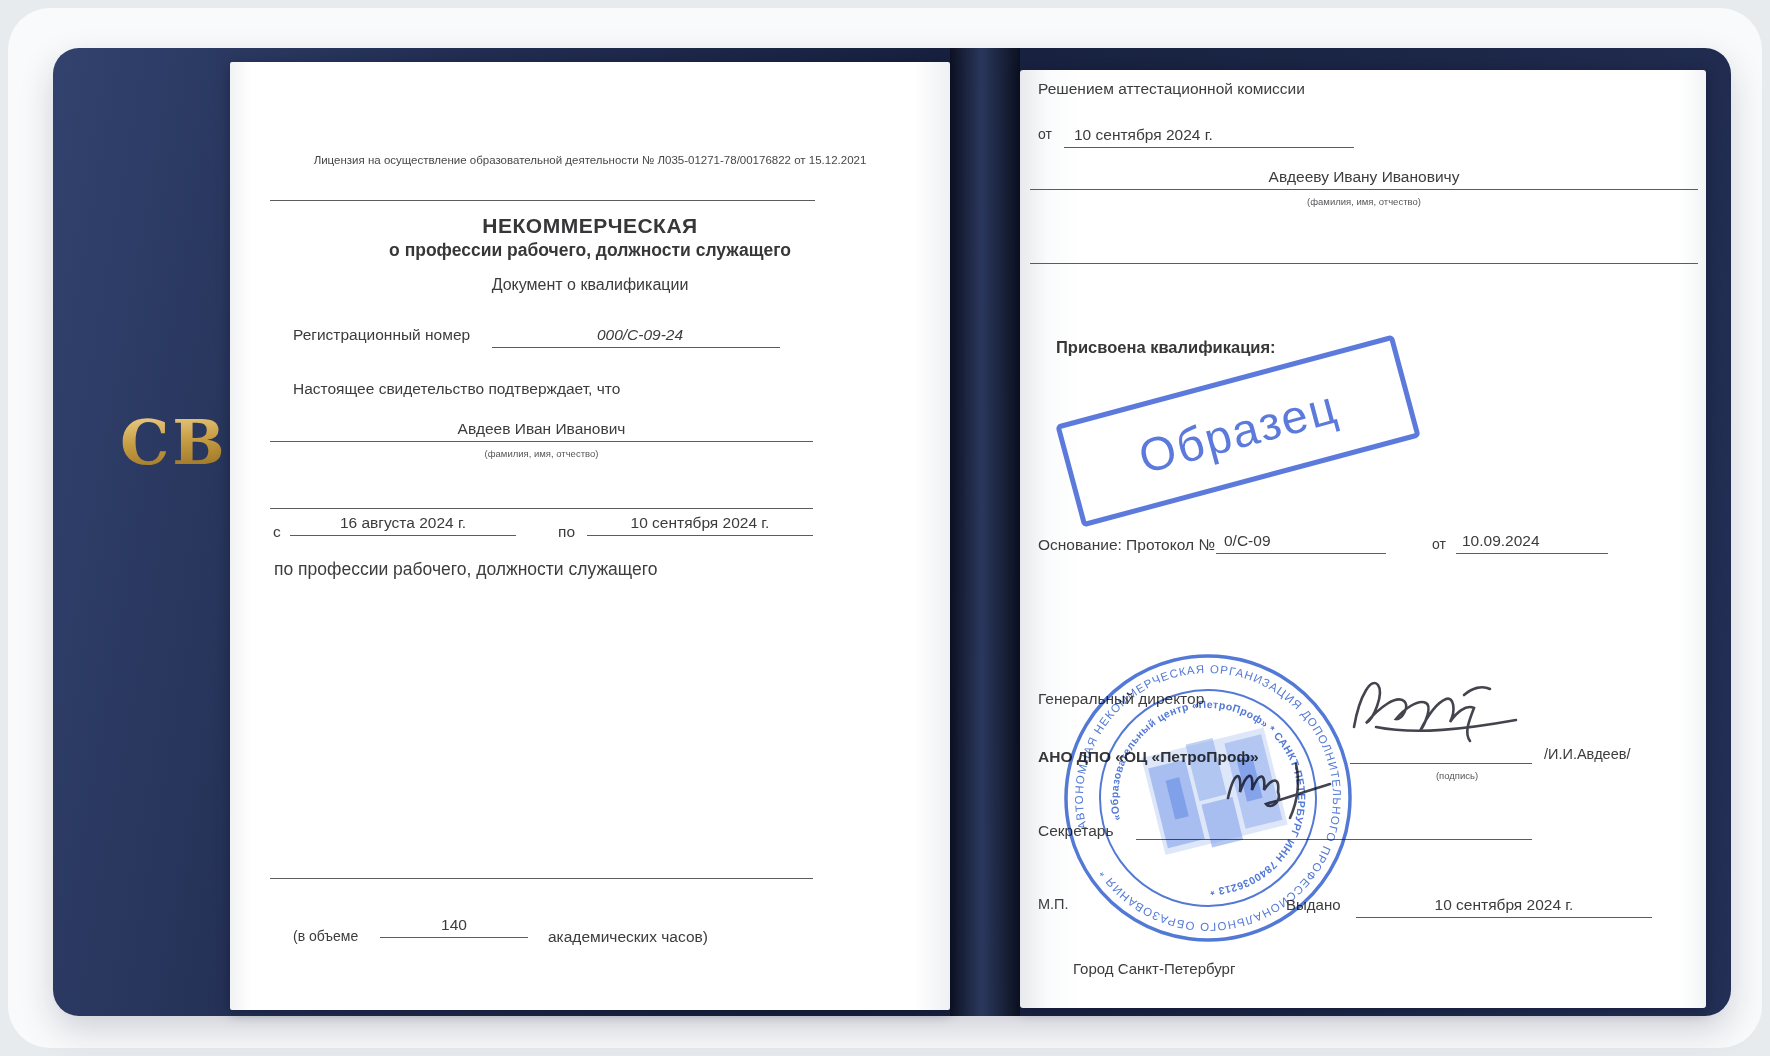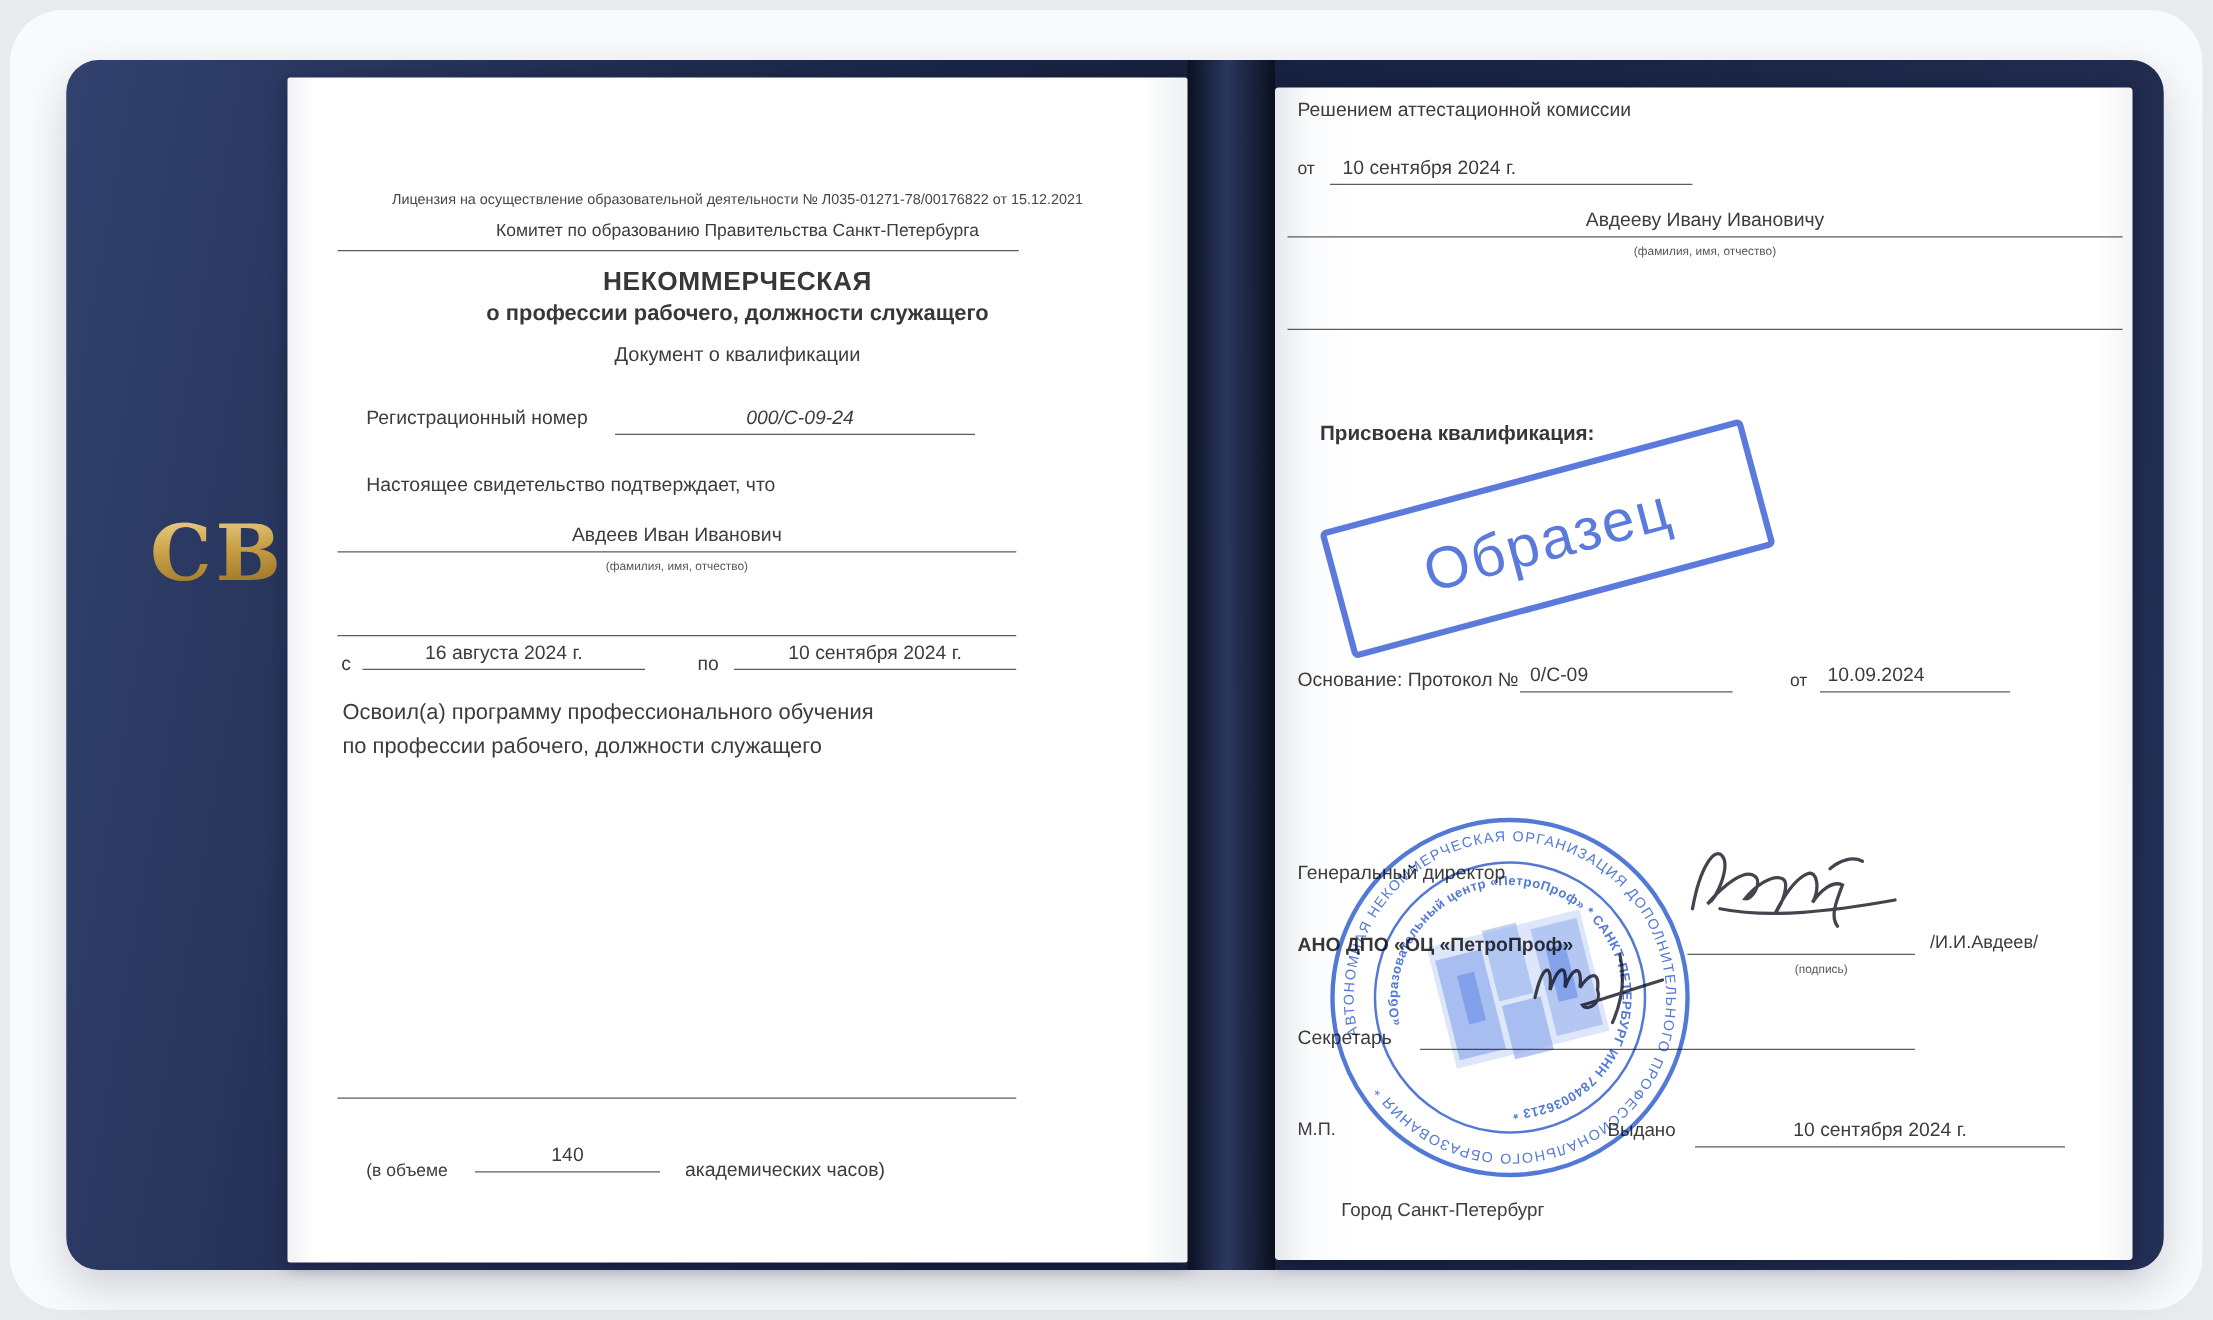--- a/index.html
+++ b/index.html
@@ -41,21 +41,20 @@
   <div class="abs book">
 
     <div class="abs emboss">СВИ</div>
     <div class="abs spine"></div>
 
     <div class="abs page page-left">
 
 
       <div class="abs ctr small" style="top:92px;">Лицензия на осуществление образовательной деятельности № Л035-01271-78/00176822 от 15.12.2021</div>
 
-      <div class="abs ctr t" style="top:114px;font-size:14px;">Комитет по образованию Правительства Санкт-Петербурга</div>
 
       <div class="abs rule" style="left:40px;top:138px;width:545px;"></div>
 
       <div class="abs ctr b" style="top:152px;font-size:21px;letter-spacing:.5px;">НЕКОММЕРЧЕСКАЯ</div>
       <div class="abs ctr b" style="top:178px;font-size:17.5px;">о профессии рабочего, должности служащего</div>
 
       <div class="abs ctr t" style="top:214px;font-size:16px;">Документ о квалификации</div>
 
       <div class="abs t" style="left:63px;top:264px;font-size:15.5px;">Регистрационный номер</div>
       <div class="abs fieldline" style="left:262px;top:242px;width:288px;height:44px;justify-content:center;padding-left:8px;font-style:italic;">
@@ -74,21 +73,20 @@
       <div class="abs t" style="left:43px;top:461px;font-size:15.5px;">с</div>
       <div class="abs fieldline" style="left:60px;top:444px;width:226px;height:30px;">
         <span>16 августа 2024 г.</span>
       </div>
       <div class="abs t" style="left:328px;top:461px;font-size:15.5px;">по</div>
       <div class="abs fieldline" style="left:357px;top:444px;width:226px;height:30px;">
         <span>10 сентября 2024 г.</span>
       </div>
 
       <div class="abs t" style="left:44px;top:494px;font-size:17.5px;line-height:1.55;width:540px;">
-        <div>Освоил(а) программу профессионального обучения</div>
         <div>по профессии рабочего, должности служащего</div>
       </div>
 
       <div class="abs rule" style="left:40px;top:816px;width:543px;"></div>
 
       <div class="abs t" style="left:63px;top:866px;font-size:14px;">(в объеме</div>
       <div class="abs fieldline" style="left:150px;top:846px;width:148px;height:30px;">
         <span>140</span>
       </div>
       <div class="abs t" style="left:318px;top:866px;font-size:15.5px;">академических часов)</div>

